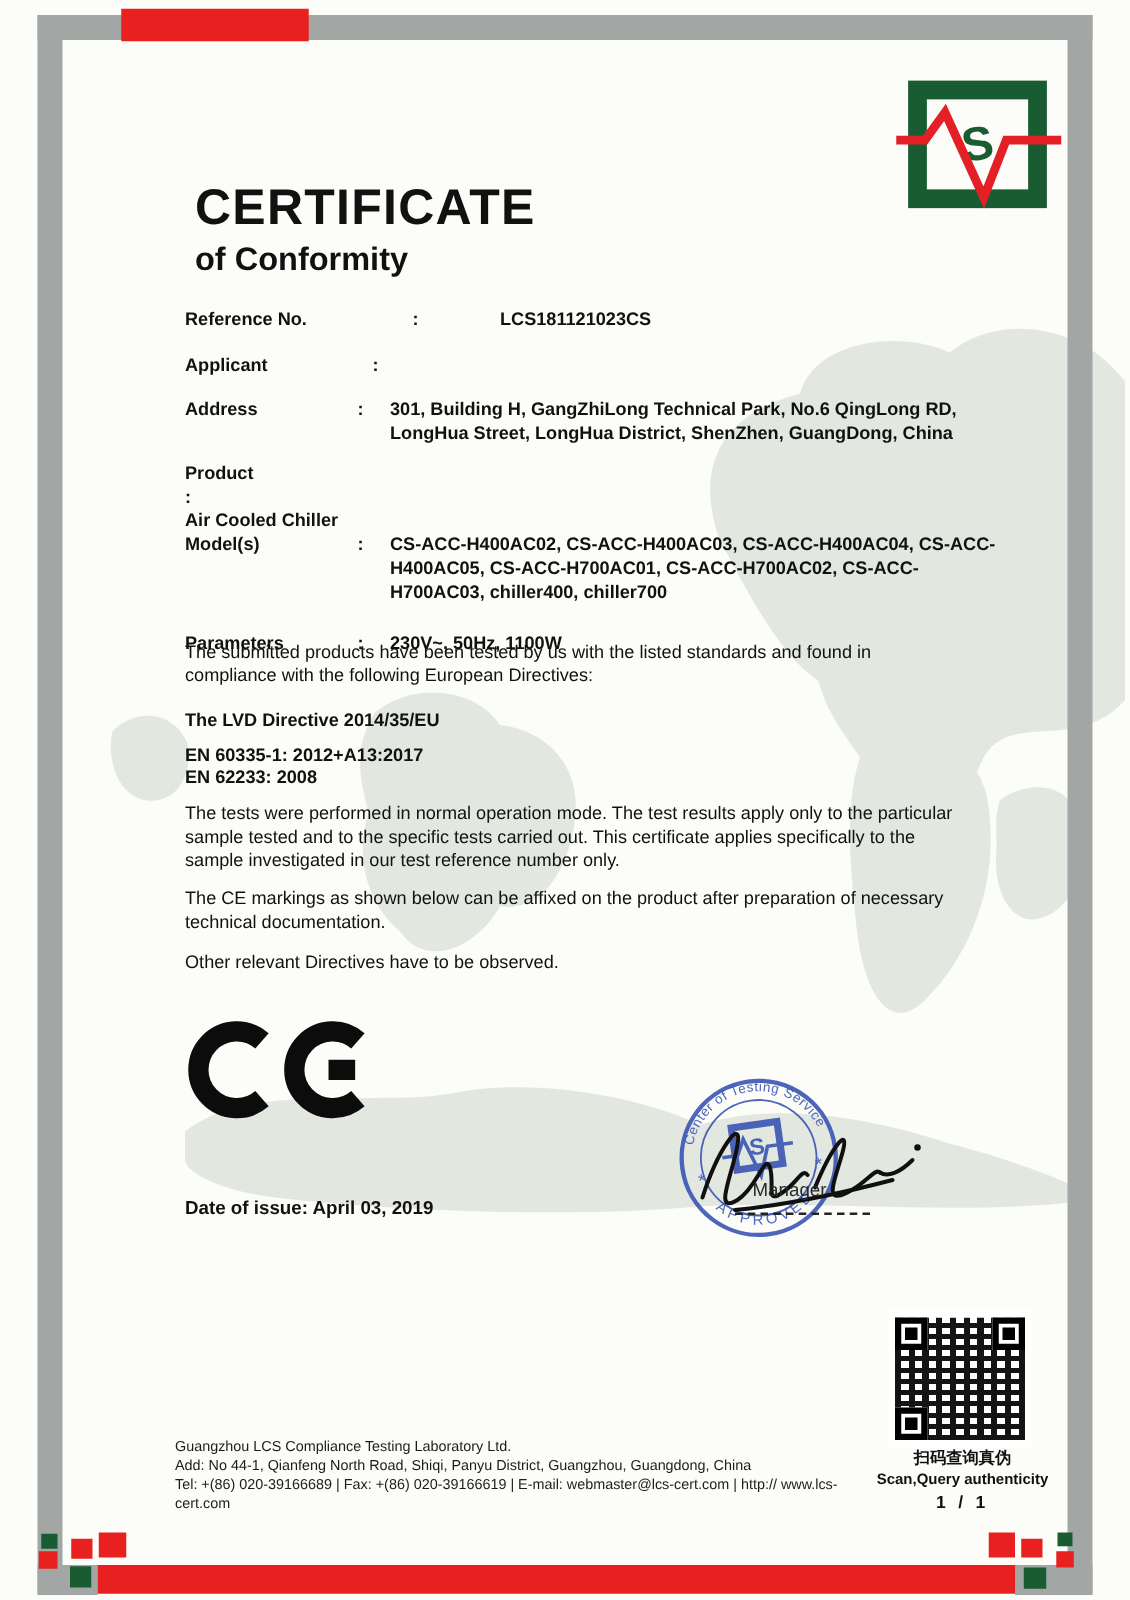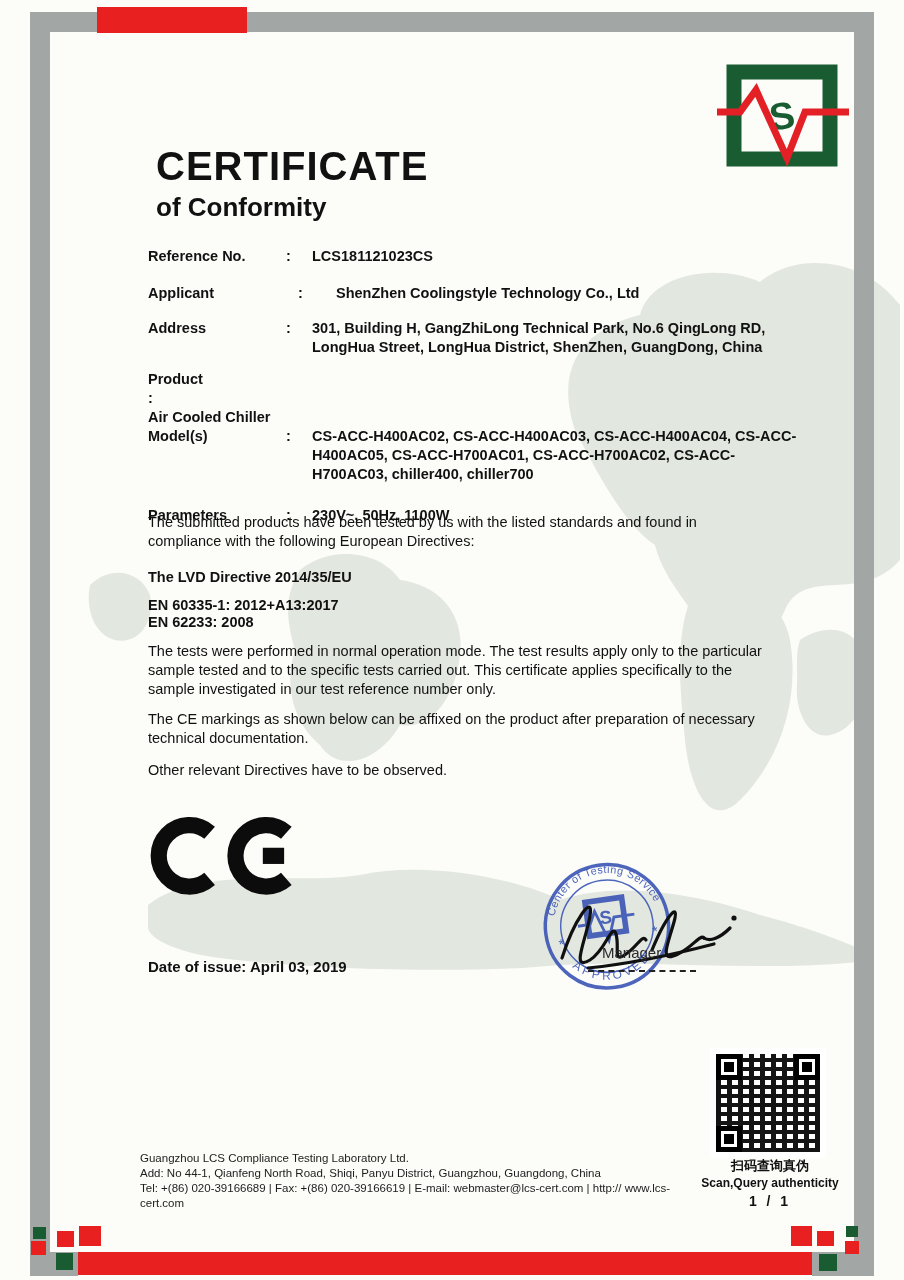--- a/index.html
+++ b/index.html
@@ -92,29 +92,28 @@
   <text x="69" y="56" font-size="38" font-weight="bold" fill="#1a5c31" text-anchor="middle" dominant-baseline="central" transform="rotate(-8 69 56)">S</text>
   <polyline points="4,52 27,52 43,30 74,98 92,52 136,52" fill="none" stroke="#e32026" stroke-width="7"></polyline>
 </svg>
 
 <div class="content" style="left:156px;top:146px;">
   <div class="title-main">CERTIFICATE</div>
   <div class="title-sub">of Conformity</div>
 </div>
 
 <div class="fields">
-  <div class="field-row" style="margin-bottom:18px;">
+  <div class="field-row" style="margin-bottom:18px;gap:44px;">
     <span class="f-label">Reference No.</span>
     <span class="f-colon">:</span>
     <span class="f-value">LCS181121023CS</span>
   </div>
   <div class="field-row" style="margin-bottom:16px;gap:12px;">
     <span class="f-label">Applicant</span>
     <span class="f-colon">:</span>
-    <span class="f-value">ShenZhen Coolingstyle Technology Co., Ltd</span>
   </div>
   <div class="field-row" style="margin-bottom:14px;">
     <span class="f-label">Address</span>
     <span class="f-colon">:</span>
     <span class="f-value">301, Building H, GangZhiLong Technical Park, No.6 QingLong RD, LongHua Street, LongHua District, ShenZhen, GuangDong, China</span>
   </div>
   <div class="field-row" style="flex-direction:column;">
     <span class="f-label">Product</span>
     <span class="f-colon">:</span>
     <span class="f-value">Air Cooled Chiller</span>

